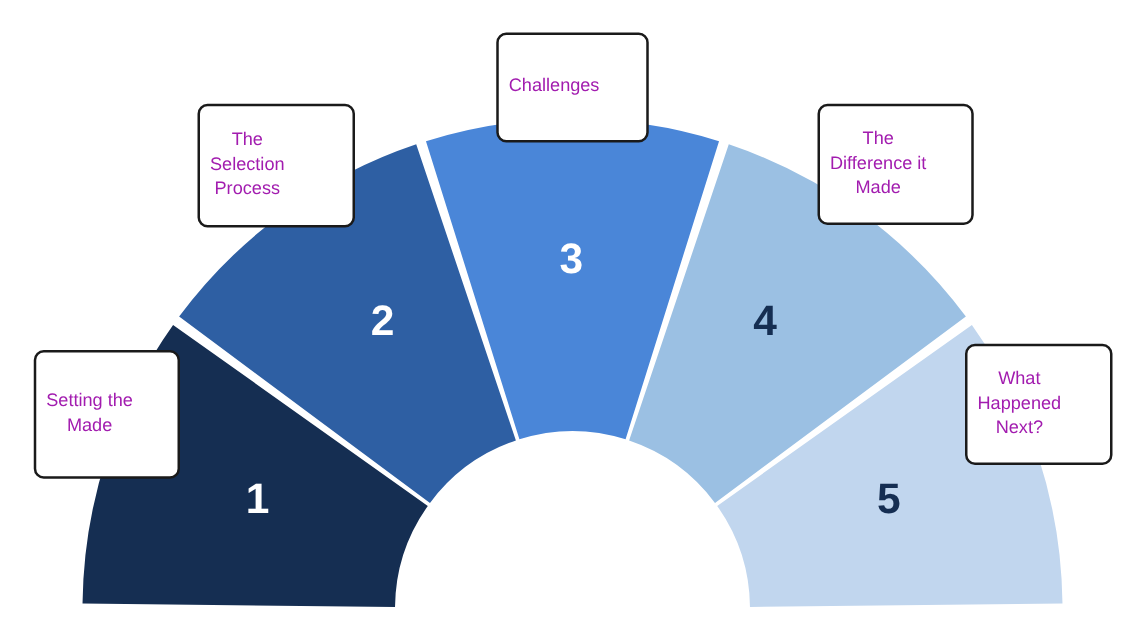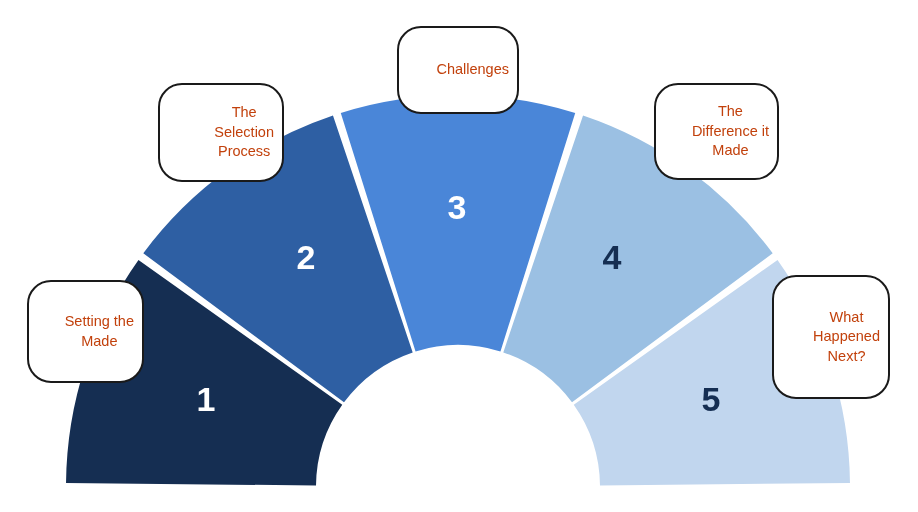--- a/index.html
+++ b/index.html
@@ -33,26 +33,26 @@
     line-height: 1;
     transform: translate(-50%, -50%);
     user-select: none;
     letter-spacing: 0px;
   }
   .callout {
     position: absolute;
     box-sizing: border-box;
     background: #ffffff;
     border: 2px solid #1a1a1a;
-    border-radius: 24px;
+    border-radius: 8px;
     display: flex;
     align-items: center;
-    justify-content: flex-end;
+    justify-content: flex-start;
     text-align: center;
-    color: #c2410c;
+    color: #a21caf;
     font-size: 14.5px;
     line-height: 1.35;
     padding: 4px 8px;
     font-family: "Liberation Sans", sans-serif;
   }
   .callout span {
     display: block;
     white-space: pre-line;
   }
 </style>
@@ -89,20 +89,20 @@
 Process</span>
       </div>
       <div class="callout" style="left: 397px; top: 26px; width: 122px; height: 88px;">
         <span>Challenges</span>
       </div>
       <div class="callout" style="left: 654px; top: 83px; width: 125px; height: 97px;">
         <span>The
 Difference it
 Made</span>
       </div>
-      <div class="callout" style="left: 772px; top: 275px; width: 118px; height: 124px;">
+      <div class="callout" style="left: 772px; top: 275px; width: 118px; height: 97px;">
         <span>What
 Happened
 Next?</span>
       </div>
     </div>
 
 </div>
 
 </body></html>

